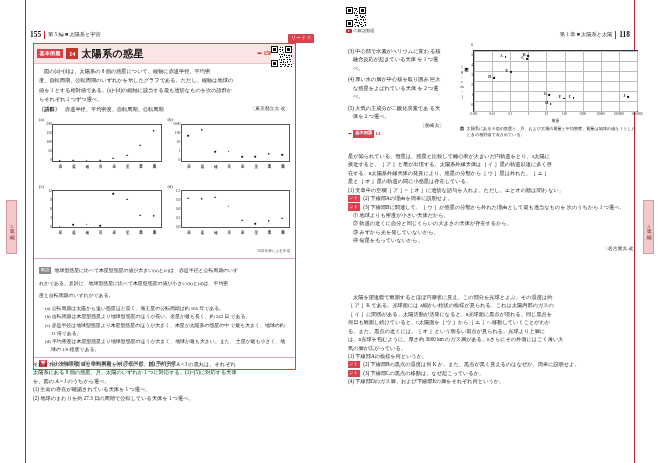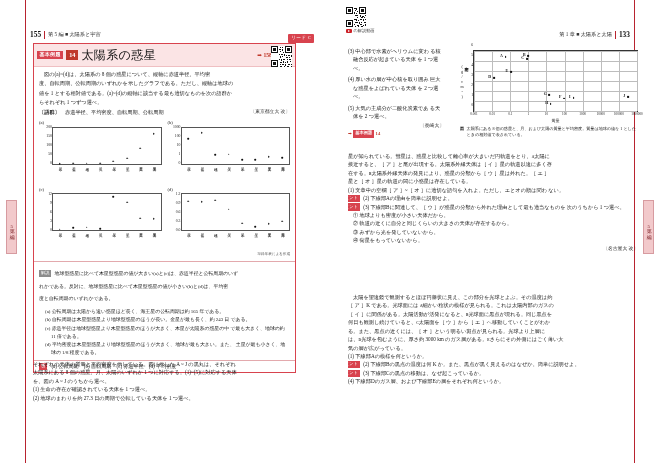--- a/index.html
+++ b/index.html
@@ -72,21 +72,21 @@
     border-bottom:0.6px solid #efbfc2;
   }
   .tag-kihon {
     background:#d8434e; color:#fff; font-size:5px; padding:0.5px 2.5px; font-weight:bold;
     letter-spacing:0.3px;
   }
   .kihon-num {
     background:#c0392b; color:#fff; font-size:6.2px; font-weight:bold;
     padding:0.5px 3px;
   }
-  .kihon-title { font-size:12px; font-weight:normal; color:#111; letter-spacing:0.4px; }
+  .kihon-title { font-size:10px; font-weight:bold; color:#111; letter-spacing:0.4px; }
   .kihon-ref { margin-left:auto; font-size:5.6px; color:#c0392b; font-weight:bold;
                display:flex; align-items:center; gap:2px; }
   .kihon-kaisetsu { font-size:4.3px; color:#555; }
   .kihon-body { padding:3px 5px 3px 5px; font-size:5.2px; line-height:1.62; }
   .kihon-body p { margin:0 0 1px 0; }
   .gogun { font-weight:bold; }
   .cite { float:right; font-size:4.8px; color:#333; }
 
   
   .charts { display:grid; grid-template-columns:1fr 1fr; gap:2px 6px; margin-top:2px; }
@@ -431,21 +431,21 @@
     </div>
   </div>
 
   <div class="page page-right">
 
     <div class="gutter-rule" style="right:25px;"></div>
 
     <div class="runhead" style="right:30px; top:29px;">
       <span>第 1 章 ■ 太陽系と太陽</span>
       <span class="vbar"></span>
-      <span class="folio">133</span>
+      <span class="folio">118</span>
     </div>
 
     <div class="sidetab" style="right:6px; top:200px;">
       <span>第5編</span>
     </div>
 
     <div class="qr-wrap" style="left:16px; top:7px;">
       <svg class="qr" width="20" height="20" viewBox="0 0 21 21" shape-rendering="crispEdges">
         <rect width="21" height="21" fill="#fff"></rect>
         <g fill="#111">

